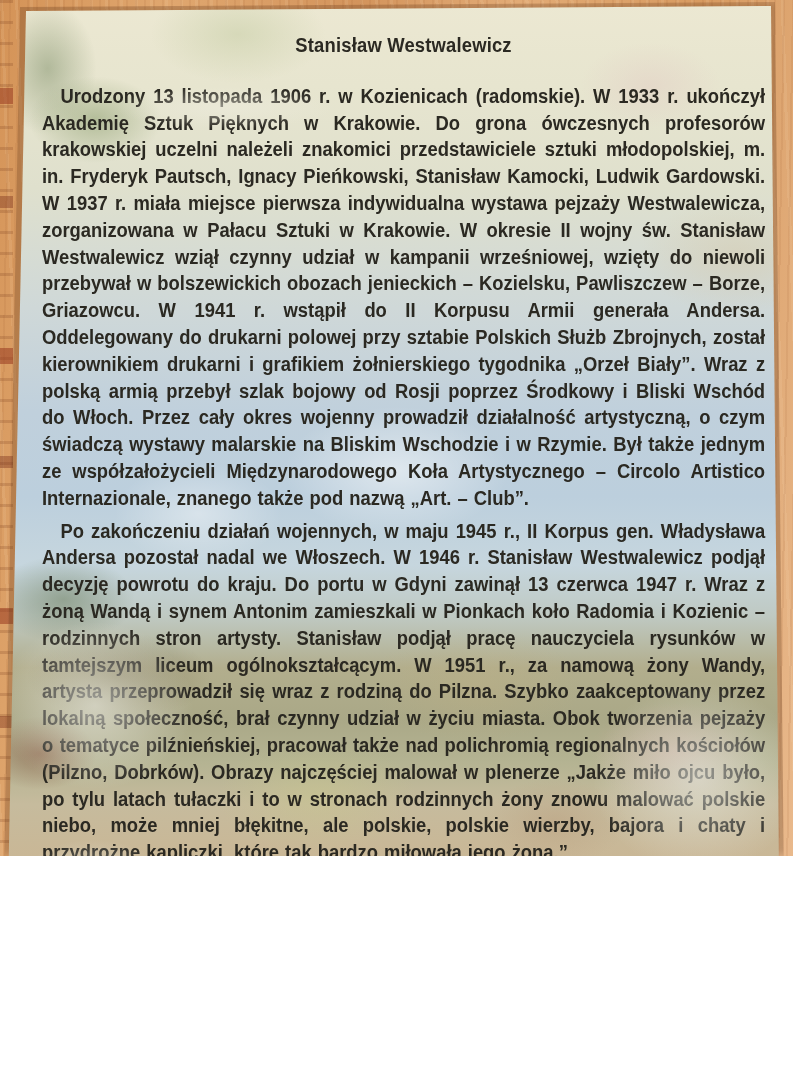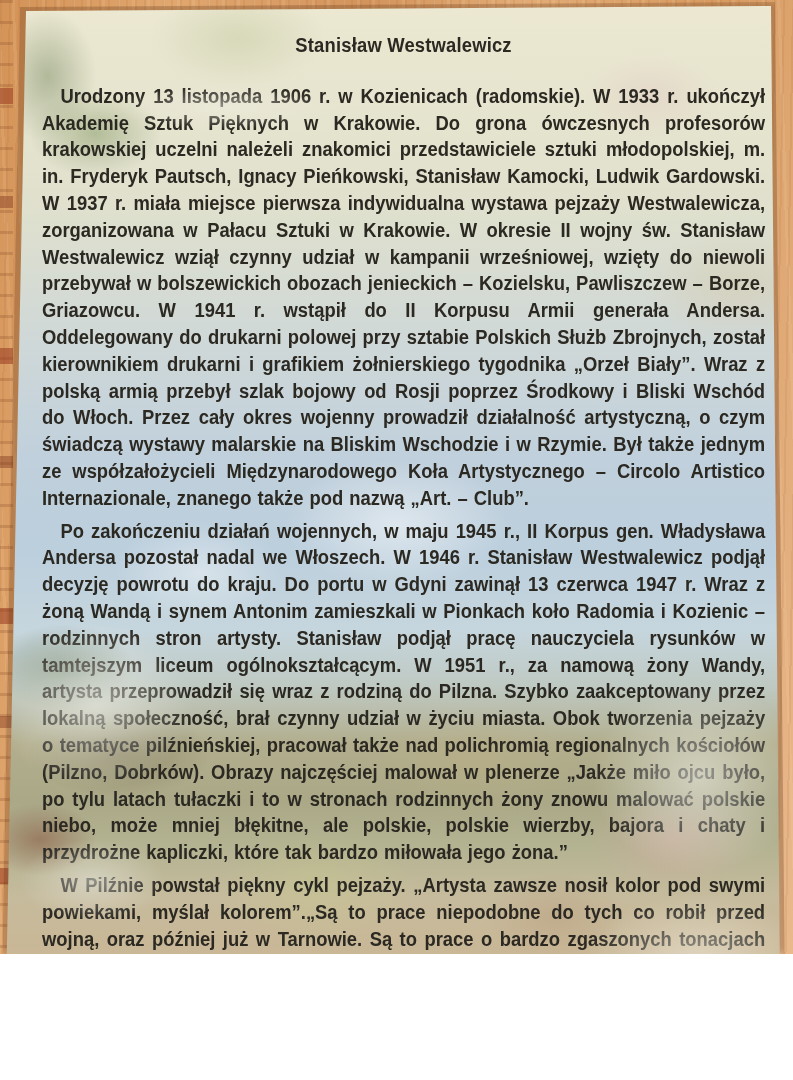--- a/index.html
+++ b/index.html
@@ -4,21 +4,21 @@
 <style>
   :root{
     --wood-base:#d89c62;
     --text-color:#2b2922;
     --paper-top:#ece8d2;
     --paper-sky:#bccfdd;
     --paper-bottom:#c9b796;
   }
   html,body{margin:0;padding:0;}
   .scene{
-    position:relative;width:793px;height:954px;overflow:hidden;
+    position:relative;width:793px;height:856px;overflow:hidden;
     font-family:"Liberation Sans","DejaVu Sans",sans-serif;
   }
   
   .wood{
     position:absolute;inset:0;
     background:
       repeating-linear-gradient(91deg, rgba(150,84,40,0.10) 0 2px, rgba(0,0,0,0) 2px 9px),
       repeating-linear-gradient(88deg, rgba(255,232,200,0.10) 0 3px, rgba(0,0,0,0) 3px 15px),
       linear-gradient(100deg,#d49357 0%,#e0a76f 18%,#d3945c 38%,#e2ab76 55%,#d79a60 75%,#e9b98c 100%);
   }

